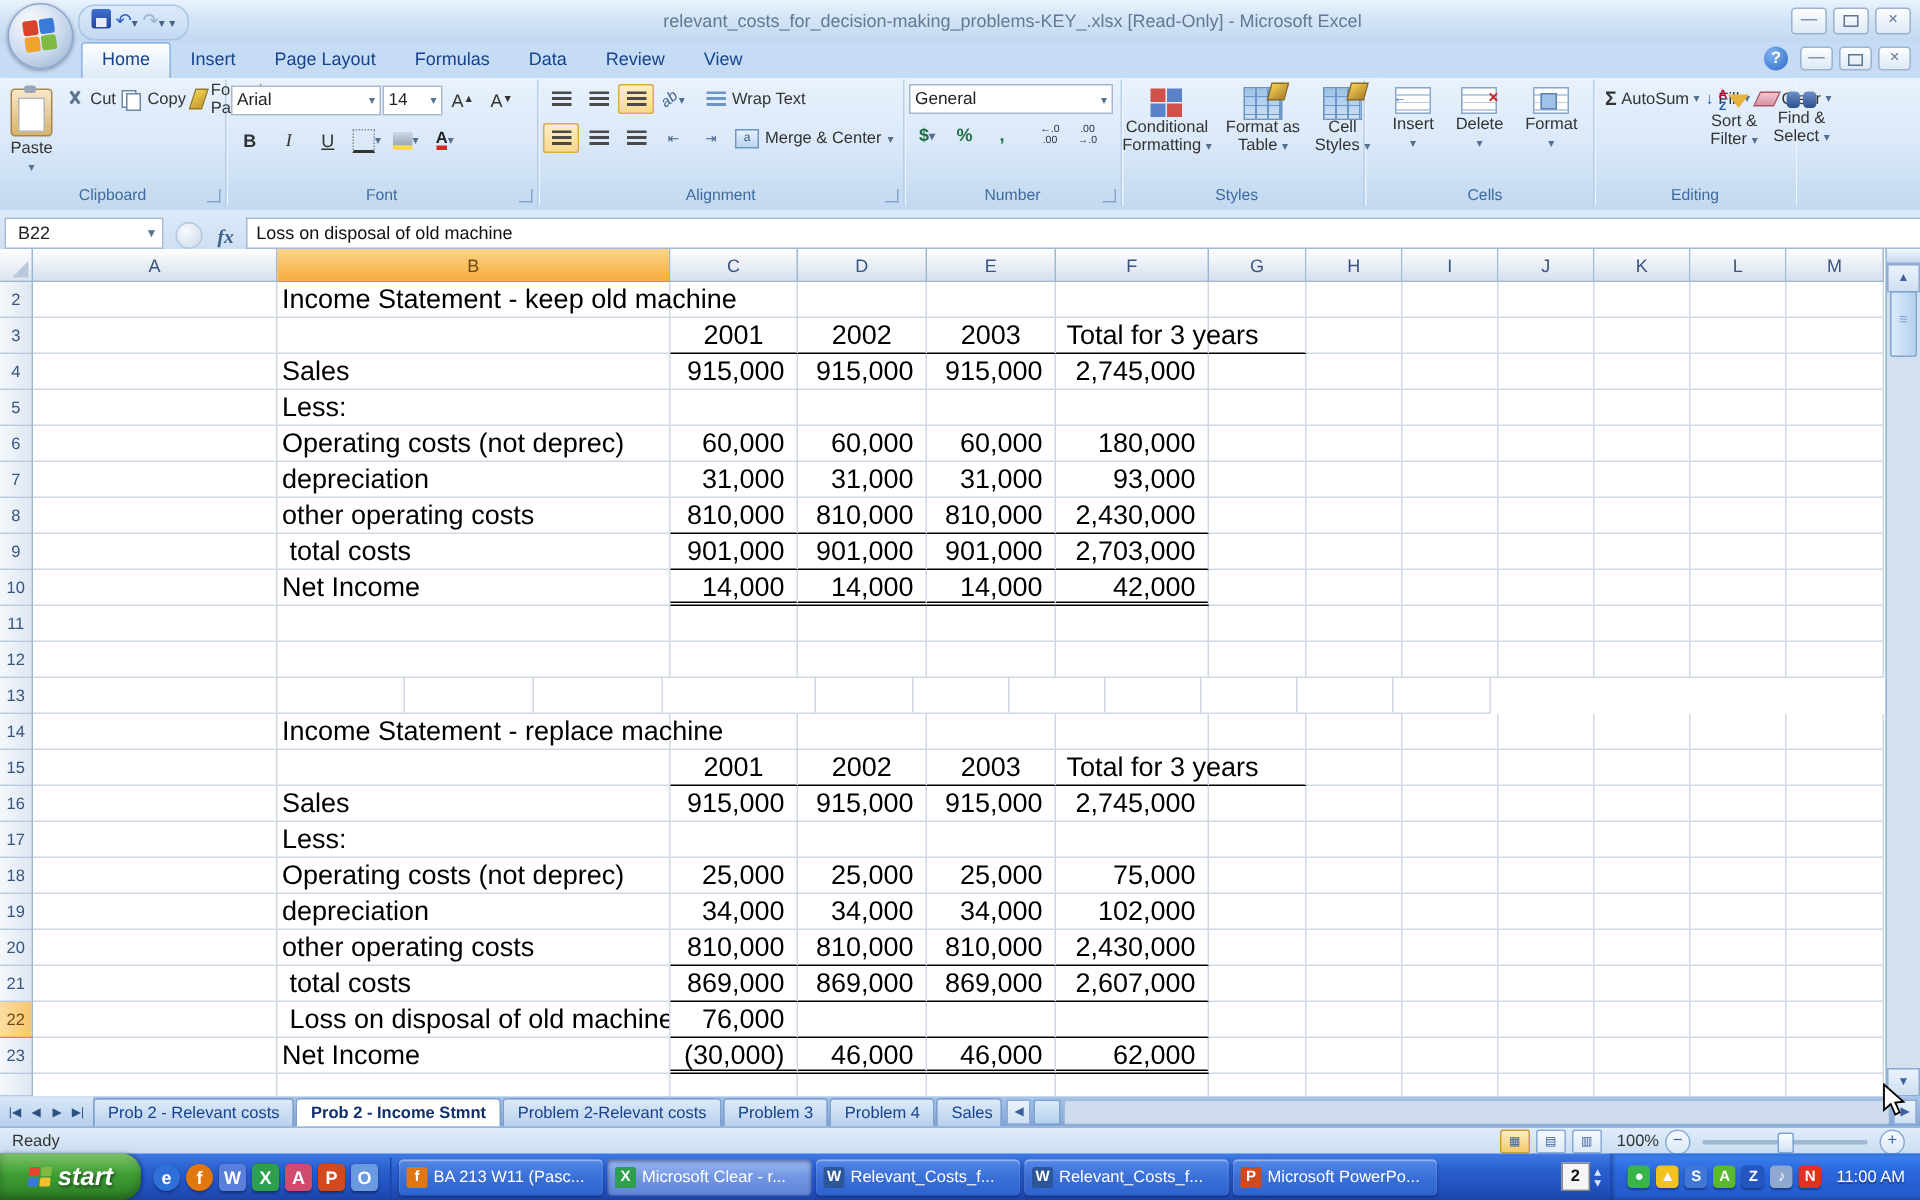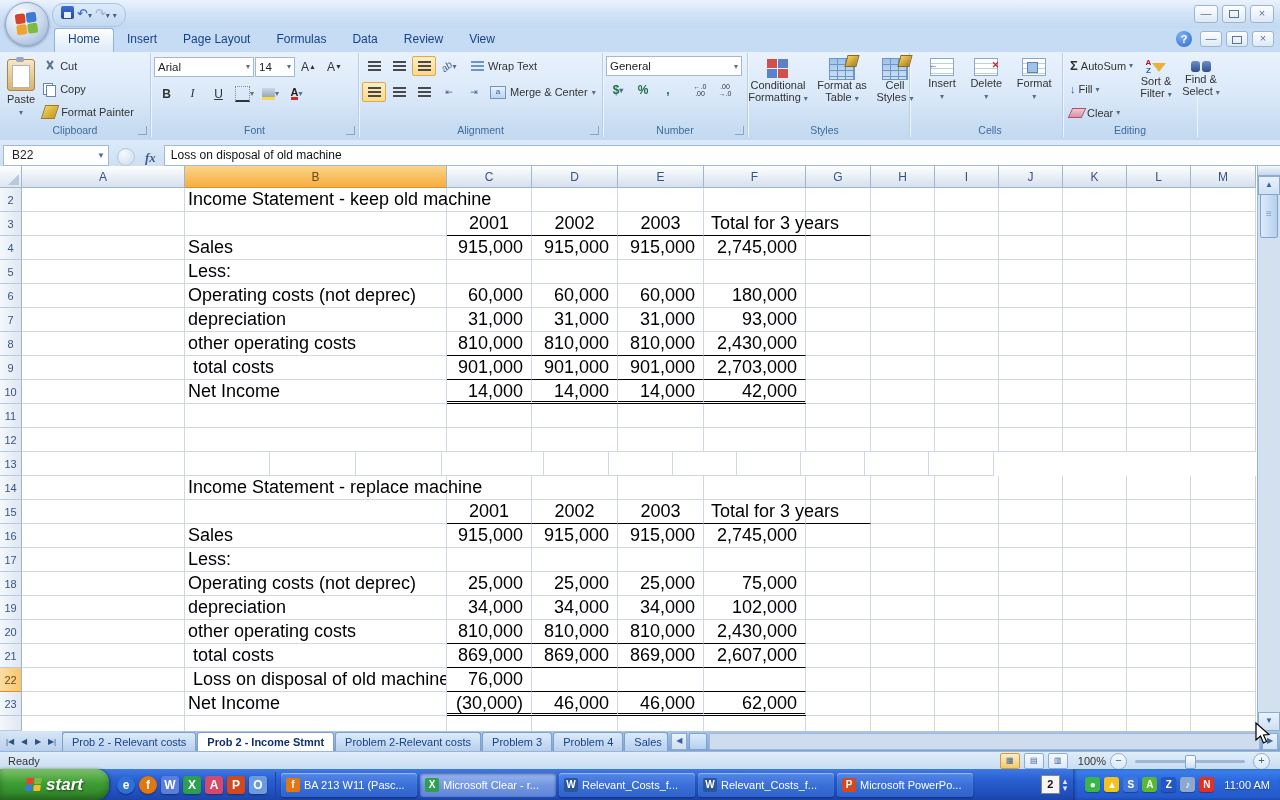--- a/index.html
+++ b/index.html
@@ -49,21 +49,21 @@
   .grp{position:absolute;top:1px;height:84px;border-right:1px solid #b9cfe8;box-shadow:1px 0 0 #eef5fc;}
   .grp-label{position:absolute;left:0;right:0;bottom:1px;text-align:center;font-size:10.5px;color:#3e6b9f;}
   .dlg{position:absolute;right:3px;bottom:2px;width:8px;height:8px;border-left:1px solid #7a98bd;
     border-bottom:1px solid #7a98bd;transform:rotate(-90deg);opacity:.8;}
   .grp-body{position:absolute;top:3px;left:3px;right:3px;height:66px;display:flex;}
   .bigbtn{display:flex;flex-direction:column;align-items:center;justify-content:flex-start;
     padding:3px 4px;border-radius:3px;font-size:11px;color:#333;text-align:center;}
   .biglbl{margin-top:2px;line-height:12px;color:#333;}
   .dd{font-size:8px;color:#54708e;}
   .sbtn{display:flex;align-items:center;gap:4px;font-size:11px;color:#333;height:20px;padding:0 2px;}
-  .scol{display:flex;flex-direction:column;justify-content:space-between;margin-left:2px;}
+  .scol{display:flex;flex-direction:row;justify-content:flex-start;margin-left:2px;}
   
   .ic-clip{width:26px;height:30px;background:linear-gradient(#f7e8c8,#d8b36a);border:1px solid #a7854c;border-radius:3px;position:relative;}
   .ic-clip:before{content:"";position:absolute;left:4px;top:5px;width:16px;height:21px;background:#fff;border:1px solid #b5b5b5;}
   .ic-clip:after{content:"";position:absolute;left:8px;top:-3px;width:8px;height:5px;background:#9aa7b8;border-radius:2px;}
   .ic-cut{position:relative;width:13px;height:13px;}
   .ic-cut:before,.ic-cut:after{content:"";position:absolute;left:6px;top:0;width:2px;height:10px;background:#5a748f;}
   .ic-cut:before{transform:rotate(35deg);}
   .ic-cut:after{transform:rotate(-35deg);}
   .ic-copy{position:relative;width:13px;height:13px;}
   .ic-copy:before,.ic-copy:after{content:"";position:absolute;width:8px;height:10px;background:#fff;border:1px solid #6b87a8;}
@@ -202,21 +202,21 @@
   .vb.on{background:linear-gradient(#fdeec5,#f3c968);border-color:#cf9a3a;}
   #zoomtrack{width:110px;height:3px;background:#9fb6d4;border-radius:2px;position:relative;margin:0 4px;}
   #zoomthumb{position:absolute;left:50px;top:-5px;width:9px;height:12px;background:linear-gradient(#fdfeff,#cfe0f2);
     border:1px solid #7fa4d0;border-radius:2px;}
   .zbtn{width:15px;height:15px;border-radius:50%;border:1px solid #8cacd4;background:linear-gradient(#f6fafe,#d8e7f6);
     color:#3a62a0;font-size:11px;text-align:center;line-height:13px;}
 
   
   #taskbar{position:absolute;top:769px;left:0;right:0;height:31px;
     background:linear-gradient(#3e79e4,#2a5fd0 35%,#2150be 75%,#1b44a8);display:flex;align-items:center;}
-  #startbtn{width:109px;height:31px;border-radius:0 13px 13px 0;
+  #startbtn{width:94px;height:31px;border-radius:0 13px 13px 0;
     background:linear-gradient(#7ec26a,#3f9e34 45%,#2e8026);box-shadow:inset 0 -3px 6px rgba(0,0,0,.25),1px 0 3px rgba(0,0,0,.4);
     display:flex;align-items:center;justify-content:center;gap:5px;
     color:#fff;font-size:17px;font-weight:bold;font-style:italic;text-shadow:1px 1px 2px rgba(0,0,0,.5);}
   #winflag{display:grid;grid-template-columns:7px 7px;grid-template-rows:6px 6px;gap:1px;transform:skewX(-8deg);}
   #winflag i{border-radius:1px;}
   #quicklaunch{display:flex;align-items:center;gap:4px;padding:0 8px;border-right:1px solid #1a44a0;height:26px;}
   .ql{width:18px;height:18px;border-radius:3px;display:flex;align-items:center;justify-content:center;
     font-size:12px;font-weight:bold;color:#fff;box-shadow:0 1px 2px rgba(0,0,0,.4);}
   .ql.circle{border-radius:50%;}
   #taskbtns{display:flex;align-items:center;gap:3px;padding:0 5px;flex:1;}
@@ -243,20 +243,21 @@
 
 <div id="app">
 
   <div id="titlebar">
     <div id="qat">
       <span class="qbtn"><span class="ic-save"></span></span>
       <span class="qbtn">↶<span class="qdd">▾</span></span>
       <span class="qbtn dis">↷<span class="qdd">▾</span></span>
       <span class="qbtn"><span class="qdd">▾</span></span>
     </div>
+    <div id="win-title">relevant_costs_for_decision-making_problems-KEY_.xlsx  [Read-Only] - Microsoft Excel</div>
     <div class="winctl">
       <span class="wbtn">—</span>
       <span class="wbtn"><span class="rbox"></span></span>
       <span class="wbtn">×</span>
     </div>
   </div>
 
   <div id="officebtn">
     <div id="officelogo">
       <i style="background:#d8432c"></i>

